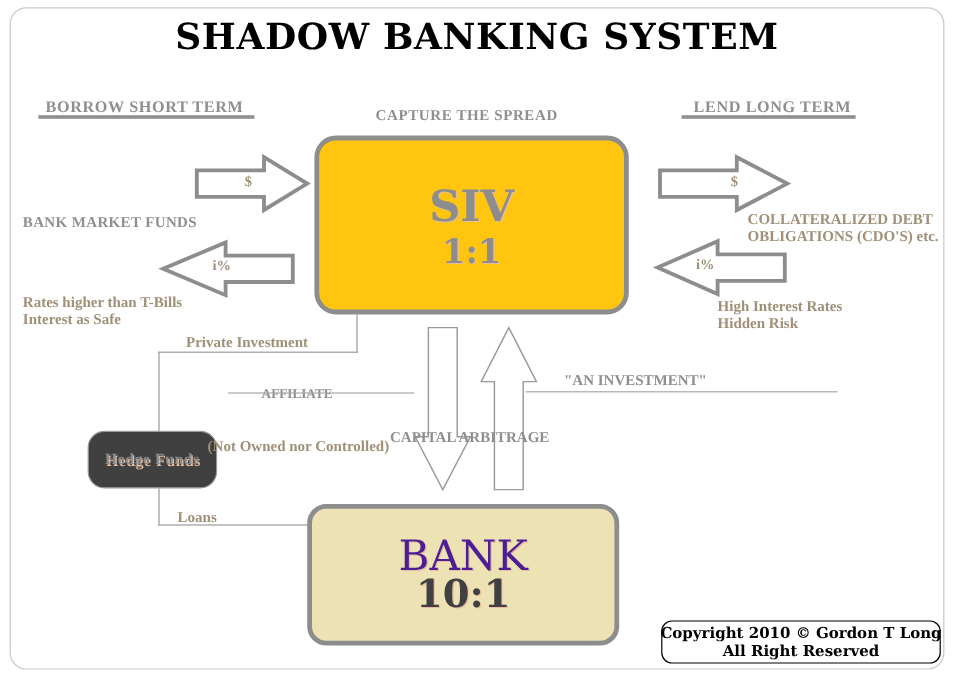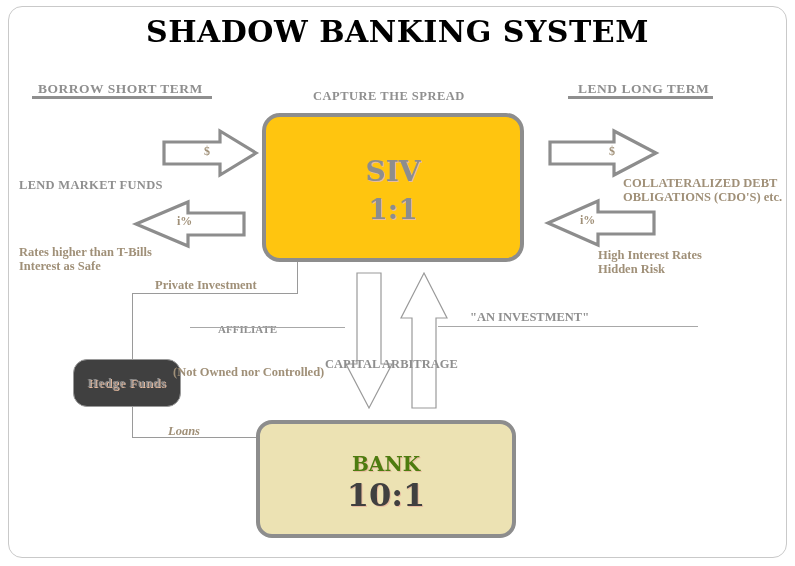--- a/index.html
+++ b/index.html
@@ -21,30 +21,30 @@
 
   .lbl{position:absolute;font-size:12.5px;font-weight:bold;color:#a09078;
        white-space:nowrap;line-height:15px;}
   .lbl.gray{color:#8f8f8f;}
 
   
   .siv{position:absolute;left:262px;top:113px;width:262px;height:149px;
        background:#ffc50f;border:4px solid #8d8d8d;border-radius:18px;
        box-sizing:border-box;display:flex;flex-direction:column;
        align-items:center;justify-content:center;}
-  .siv .t1{font-size:28px;font-weight:bold;color:#8d8d8d;line-height:44px;
+  .siv .t1{font-size:36px;font-weight:bold;color:#8d8d8d;line-height:44px;
            text-shadow:1px 1px 0 #e8bca0;font-family:"DejaVu Serif",serif;}
   .siv .t2{font-size:28px;font-weight:bold;color:#8d8d8d;line-height:32px;
            text-shadow:1px 1px 0 #e8bca0;font-family:"DejaVu Serif",serif;}
 
   .bank{position:absolute;left:256px;top:420px;width:260px;height:118px;
         background:#ece2b3;border:4px solid #8d8d8d;border-radius:16px;
         box-sizing:border-box;display:flex;flex-direction:column;
         align-items:center;justify-content:center;}
-  .bank .t1{font-size:20px;font-weight:bold;color:#4d7c0f;line-height:32px;
+  .bank .t1{font-size:35px;font-weight:normal;color:#4c1d95;line-height:32px;
             text-shadow:1px 1px 0 #e8bca0;font-family:"DejaVu Serif",serif;}
   .bank .t2{font-size:32px;font-weight:bold;color:#404040;line-height:30px;
             text-shadow:1px 1px 0 #e8bca0;font-family:"DejaVu Serif",serif;}
 
   .hedge{position:absolute;left:73px;top:359px;width:108px;height:48px;
          background:#404040;border:1px solid #9a9a9a;border-radius:14px;
          box-sizing:border-box;display:flex;align-items:center;
          justify-content:center;font-size:13px;font-weight:bold;color:#8d8d8d;
          text-shadow:1px 1px 0 #e8bca0;letter-spacing:.5px;}
 
@@ -94,21 +94,21 @@
   </div>
   <div class="arwlbl" style="left:204px;top:144px;">$</div>
 
   <div class="arw" style="left:134px;top:200px;">
     <svg width="112" height="48" viewBox="0 0 112 48">
       <polygon points="110,13 54,13 54,2 2,24 54,46 54,35 110,35" fill="#ffffff" stroke="#8d8d8d" stroke-width="3.2" stroke-linejoin="miter"></polygon>
     </svg>
   </div>
   <div class="arwlbl" style="left:177px;top:214px;">i%</div>
 
-  <div class="lbl gray" style="left:19px;top:178px;font-size:12.5px;letter-spacing:.3px;">LEND MARKET FUNDS</div>
+  <div class="lbl gray" style="left:19px;top:178px;font-size:12.5px;letter-spacing:.3px;">BANK MARKET FUNDS</div>
   <div class="lbl" style="left:19px;top:245px;">Rates higher than T-Bills</div>
   <div class="lbl" style="left:19px;top:259px;">Interest as Safe</div>
 
   <div class="arw" style="left:548px;top:129px;">
     <svg width="110" height="48" viewBox="0 0 110 48">
       <polygon points="2,13 66,13 66,2 108,24 66,46 66,35 2,35" fill="#ffffff" stroke="#8d8d8d" stroke-width="3.2" stroke-linejoin="miter"></polygon>
     </svg>
   </div>
   <div class="arwlbl" style="left:609px;top:144px;">$</div>
 
@@ -124,21 +124,21 @@
   <div class="lbl" style="left:598px;top:248px;">High Interest Rates</div>
   <div class="lbl" style="left:598px;top:262px;">Hidden Risk</div>
 
   <div class="conn v" style="left:297px;top:262px;height:32px;"></div>
   <div class="conn h" style="left:132px;top:293px;width:166px;"></div>
   <div class="conn v" style="left:132px;top:293px;height:67px;"></div>
   <div class="lbl" style="left:155px;top:278px;">Private Investment</div>
 
   <div class="conn v" style="left:132px;top:407px;height:31px;"></div>
   <div class="conn h" style="left:132px;top:437px;width:127px;"></div>
-  <div class="lbl" style="left:168px;top:424px;font-style:italic;">Loans</div>
+  <div class="lbl" style="left:148px;top:424px;">Loans</div>
 
   <div class="hedge">Hedge Funds</div>
 
   <div class="lbl gray" style="left:218px;top:322px;font-size:11px;text-align:center;">AFFILIATE</div>
   <div class="rule thin" style="left:190px;top:327px;width:155px;"></div>
   <div class="lbl" style="left:173px;top:328px;margin-top:37px;">(Not Owned nor Controlled)</div>
 
   <div class="lbl gray" style="left:470px;top:310px;font-size:12.5px;">"AN INVESTMENT"</div>
   <div class="rule thin" style="left:438px;top:326px;width:260px;"></div>
 
@@ -154,14 +154,18 @@
     </svg>
   </div>
 
   <div class="lbl gray" style="left:313px;top:357px;font-size:12.5px;margin-left:12px;">CAPITAL ARBITRAGE</div>
 
   <div class="bank">
     <div class="t1">BANK</div>
     <div class="t2">10:1</div>
   </div>
 
+  <div class="copy">
+    <span>Copyright 2010 © Gordon T Long</span>
+    <span>All Right Reserved</span>
+  </div>
 
 </div>
 
 </body></html>

